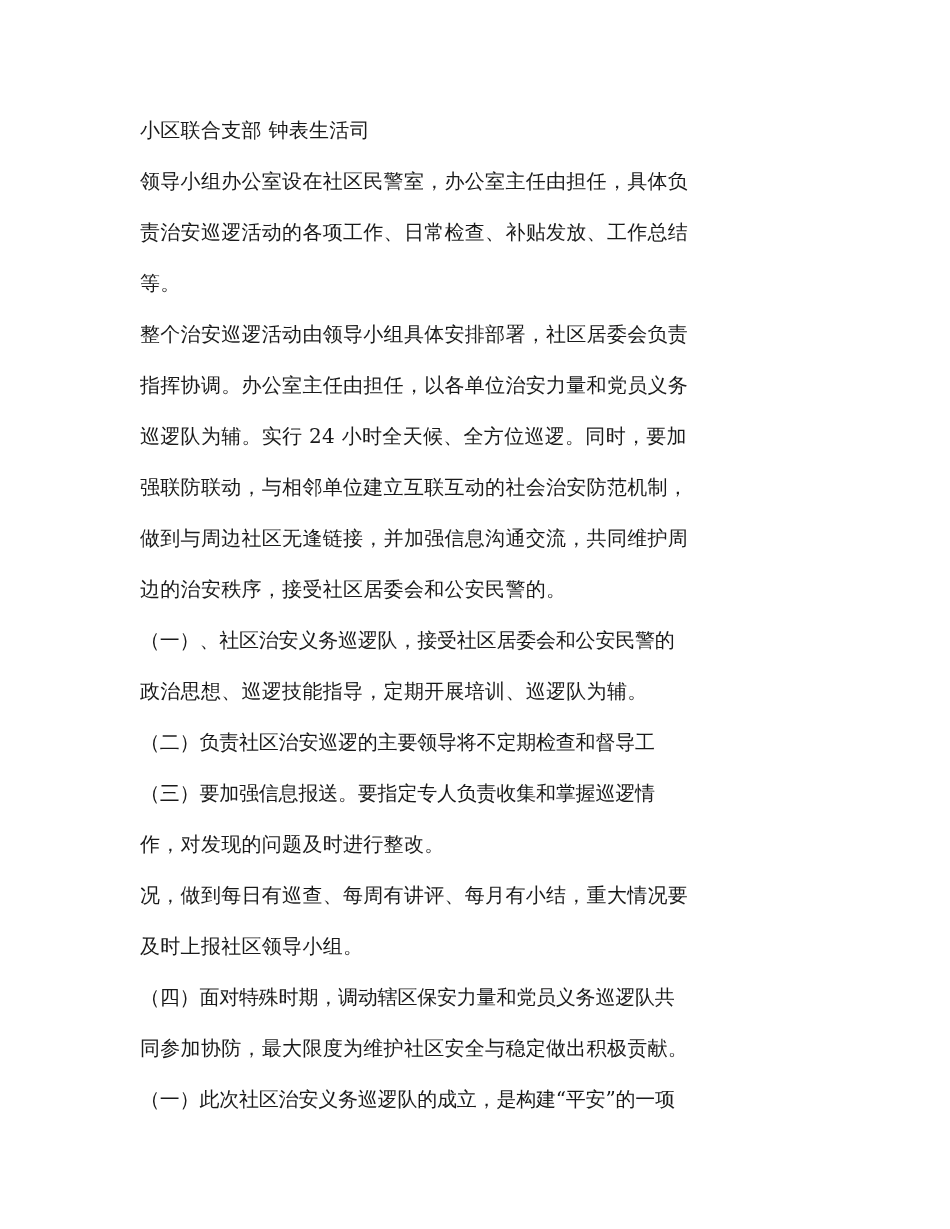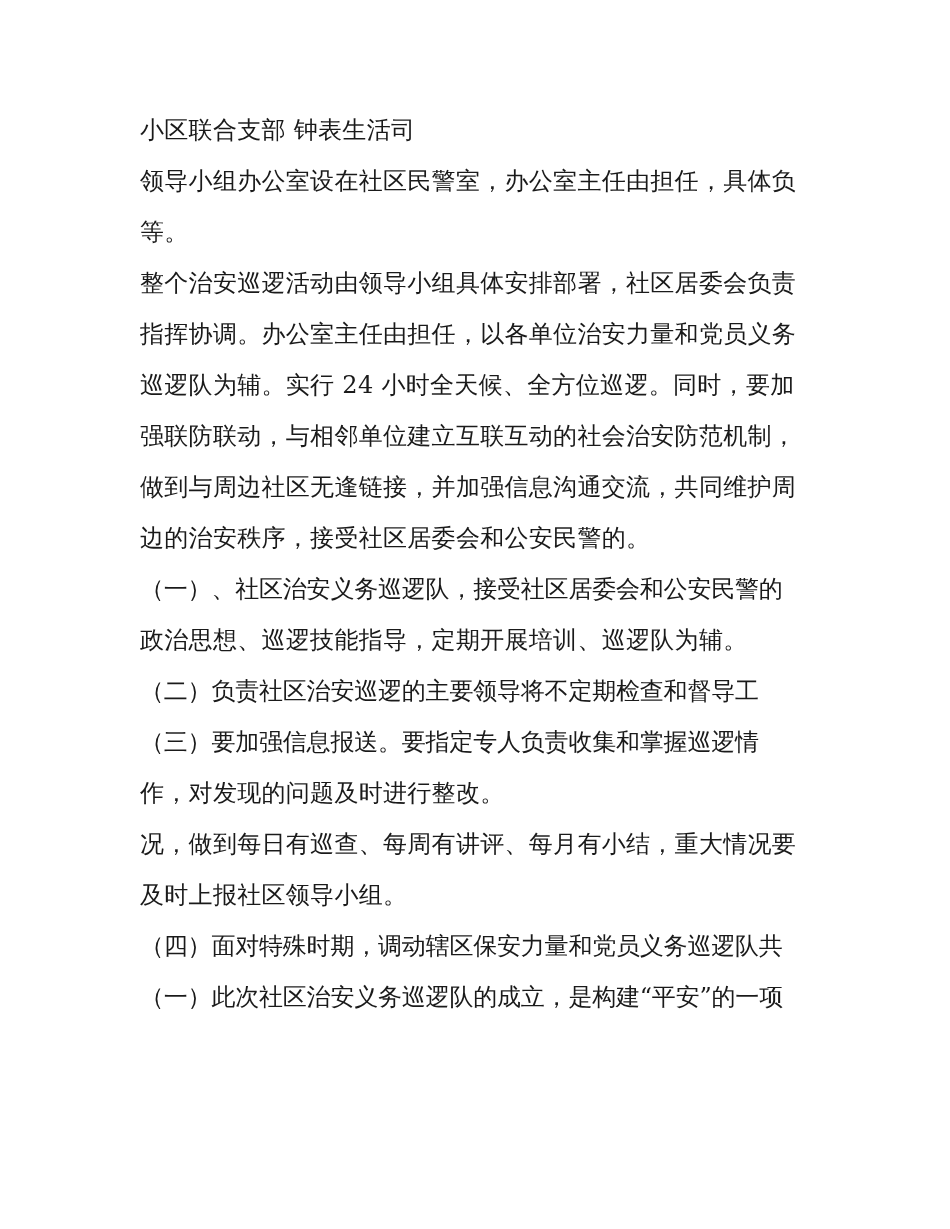--- a/index.html
+++ b/index.html
@@ -3,46 +3,48 @@
 <meta charset="utf-8">
 <style>
   html, body { margin: 0; padding: 0; background: #ffffff; }
   body { width: 950px; height: 1229px; position: relative; overflow: hidden; }
   .page {
     position: absolute;
     left: 140px;
     top: 110px;
     width: 680px;
     font-family: "DejaVu Serif", "Liberation Serif", serif;
-    font-size: 24px;
+    font-size: 20px;
     color: #1a1a1a;
   }
   .line {
     height: 51px;
     line-height: 40px;
     white-space: nowrap;
     letter-spacing: 0.3px;
   }
   .line.tight { letter-spacing: -0.2px; }
 </style>
 </head>
 <body>
 
 <div class="page">
   <div class="line">小区联合支部 钟表生活司</div>
   <div class="line">领导小组办公室设在社区民警室，办公室主任由担任，具体负</div>
+  <div class="line">责治安巡逻活动的各项工作、日常检查、补贴发放、工作总结</div>
   <div class="line">等。</div>
   <div class="line">整个治安巡逻活动由领导小组具体安排部署，社区居委会负责</div>
   <div class="line">指挥协调。办公室主任由担任，以各单位治安力量和党员义务</div>
   <div class="line">巡逻队为辅。实行 24 小时全天候、全方位巡逻。同时，要加</div>
   <div class="line">强联防联动，与相邻单位建立互联互动的社会治安防范机制，</div>
   <div class="line">做到与周边社区无逢链接，并加强信息沟通交流，共同维护周</div>
   <div class="line">边的治安秩序，接受社区居委会和公安民警的。</div>
   <div class="line tight">（一）、社区治安义务巡逻队，接受社区居委会和公安民警的</div>
   <div class="line">政治思想、巡逻技能指导，定期开展培训、巡逻队为辅。</div>
   <div class="line tight">（二）负责社区治安巡逻的主要领导将不定期检查和督导工</div>
   <div class="line tight">（三）要加强信息报送。要指定专人负责收集和掌握巡逻情</div>
   <div class="line">作，对发现的问题及时进行整改。</div>
   <div class="line">况，做到每日有巡查、每周有讲评、每月有小结，重大情况要</div>
   <div class="line">及时上报社区领导小组。</div>
   <div class="line tight">（四）面对特殊时期，调动辖区保安力量和党员义务巡逻队共</div>
+  <div class="line">同参加协防，最大限度为维护社区安全与稳定做出积极贡献。</div>
   <div class="line tight">（一）此次社区治安义务巡逻队的成立，是构建“平安”的一项</div>
 </div>
 
 </body></html>

